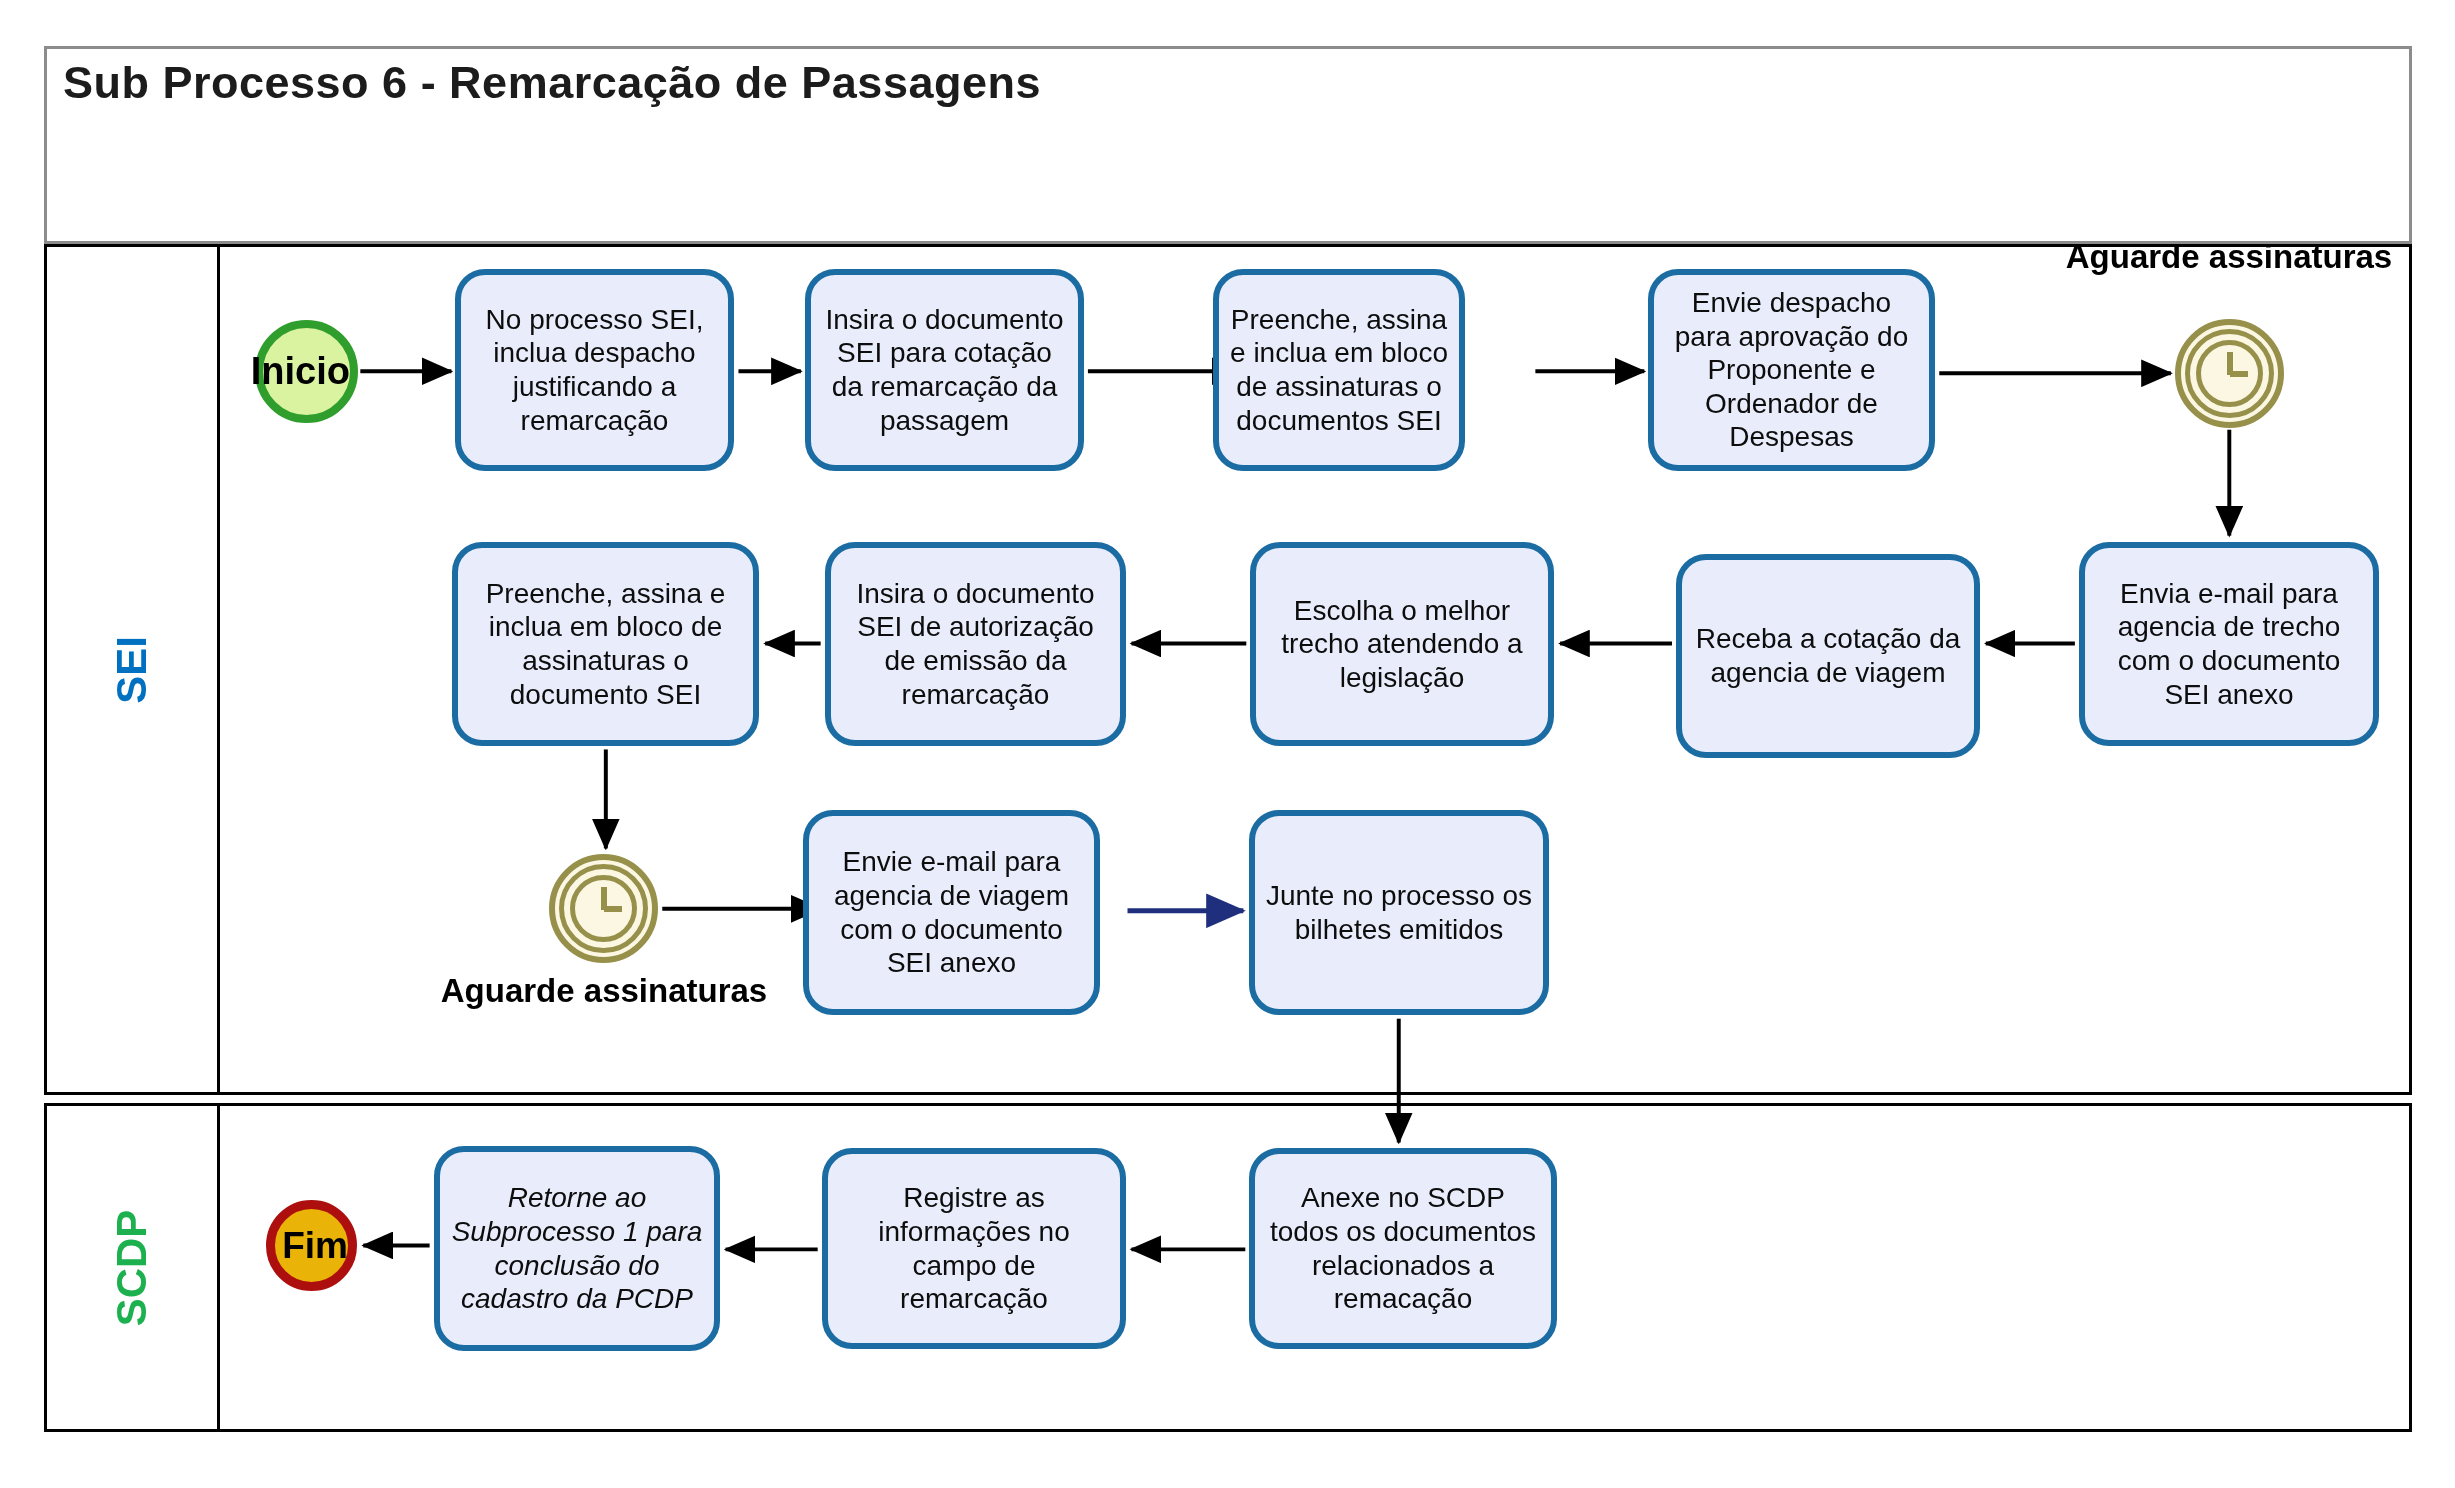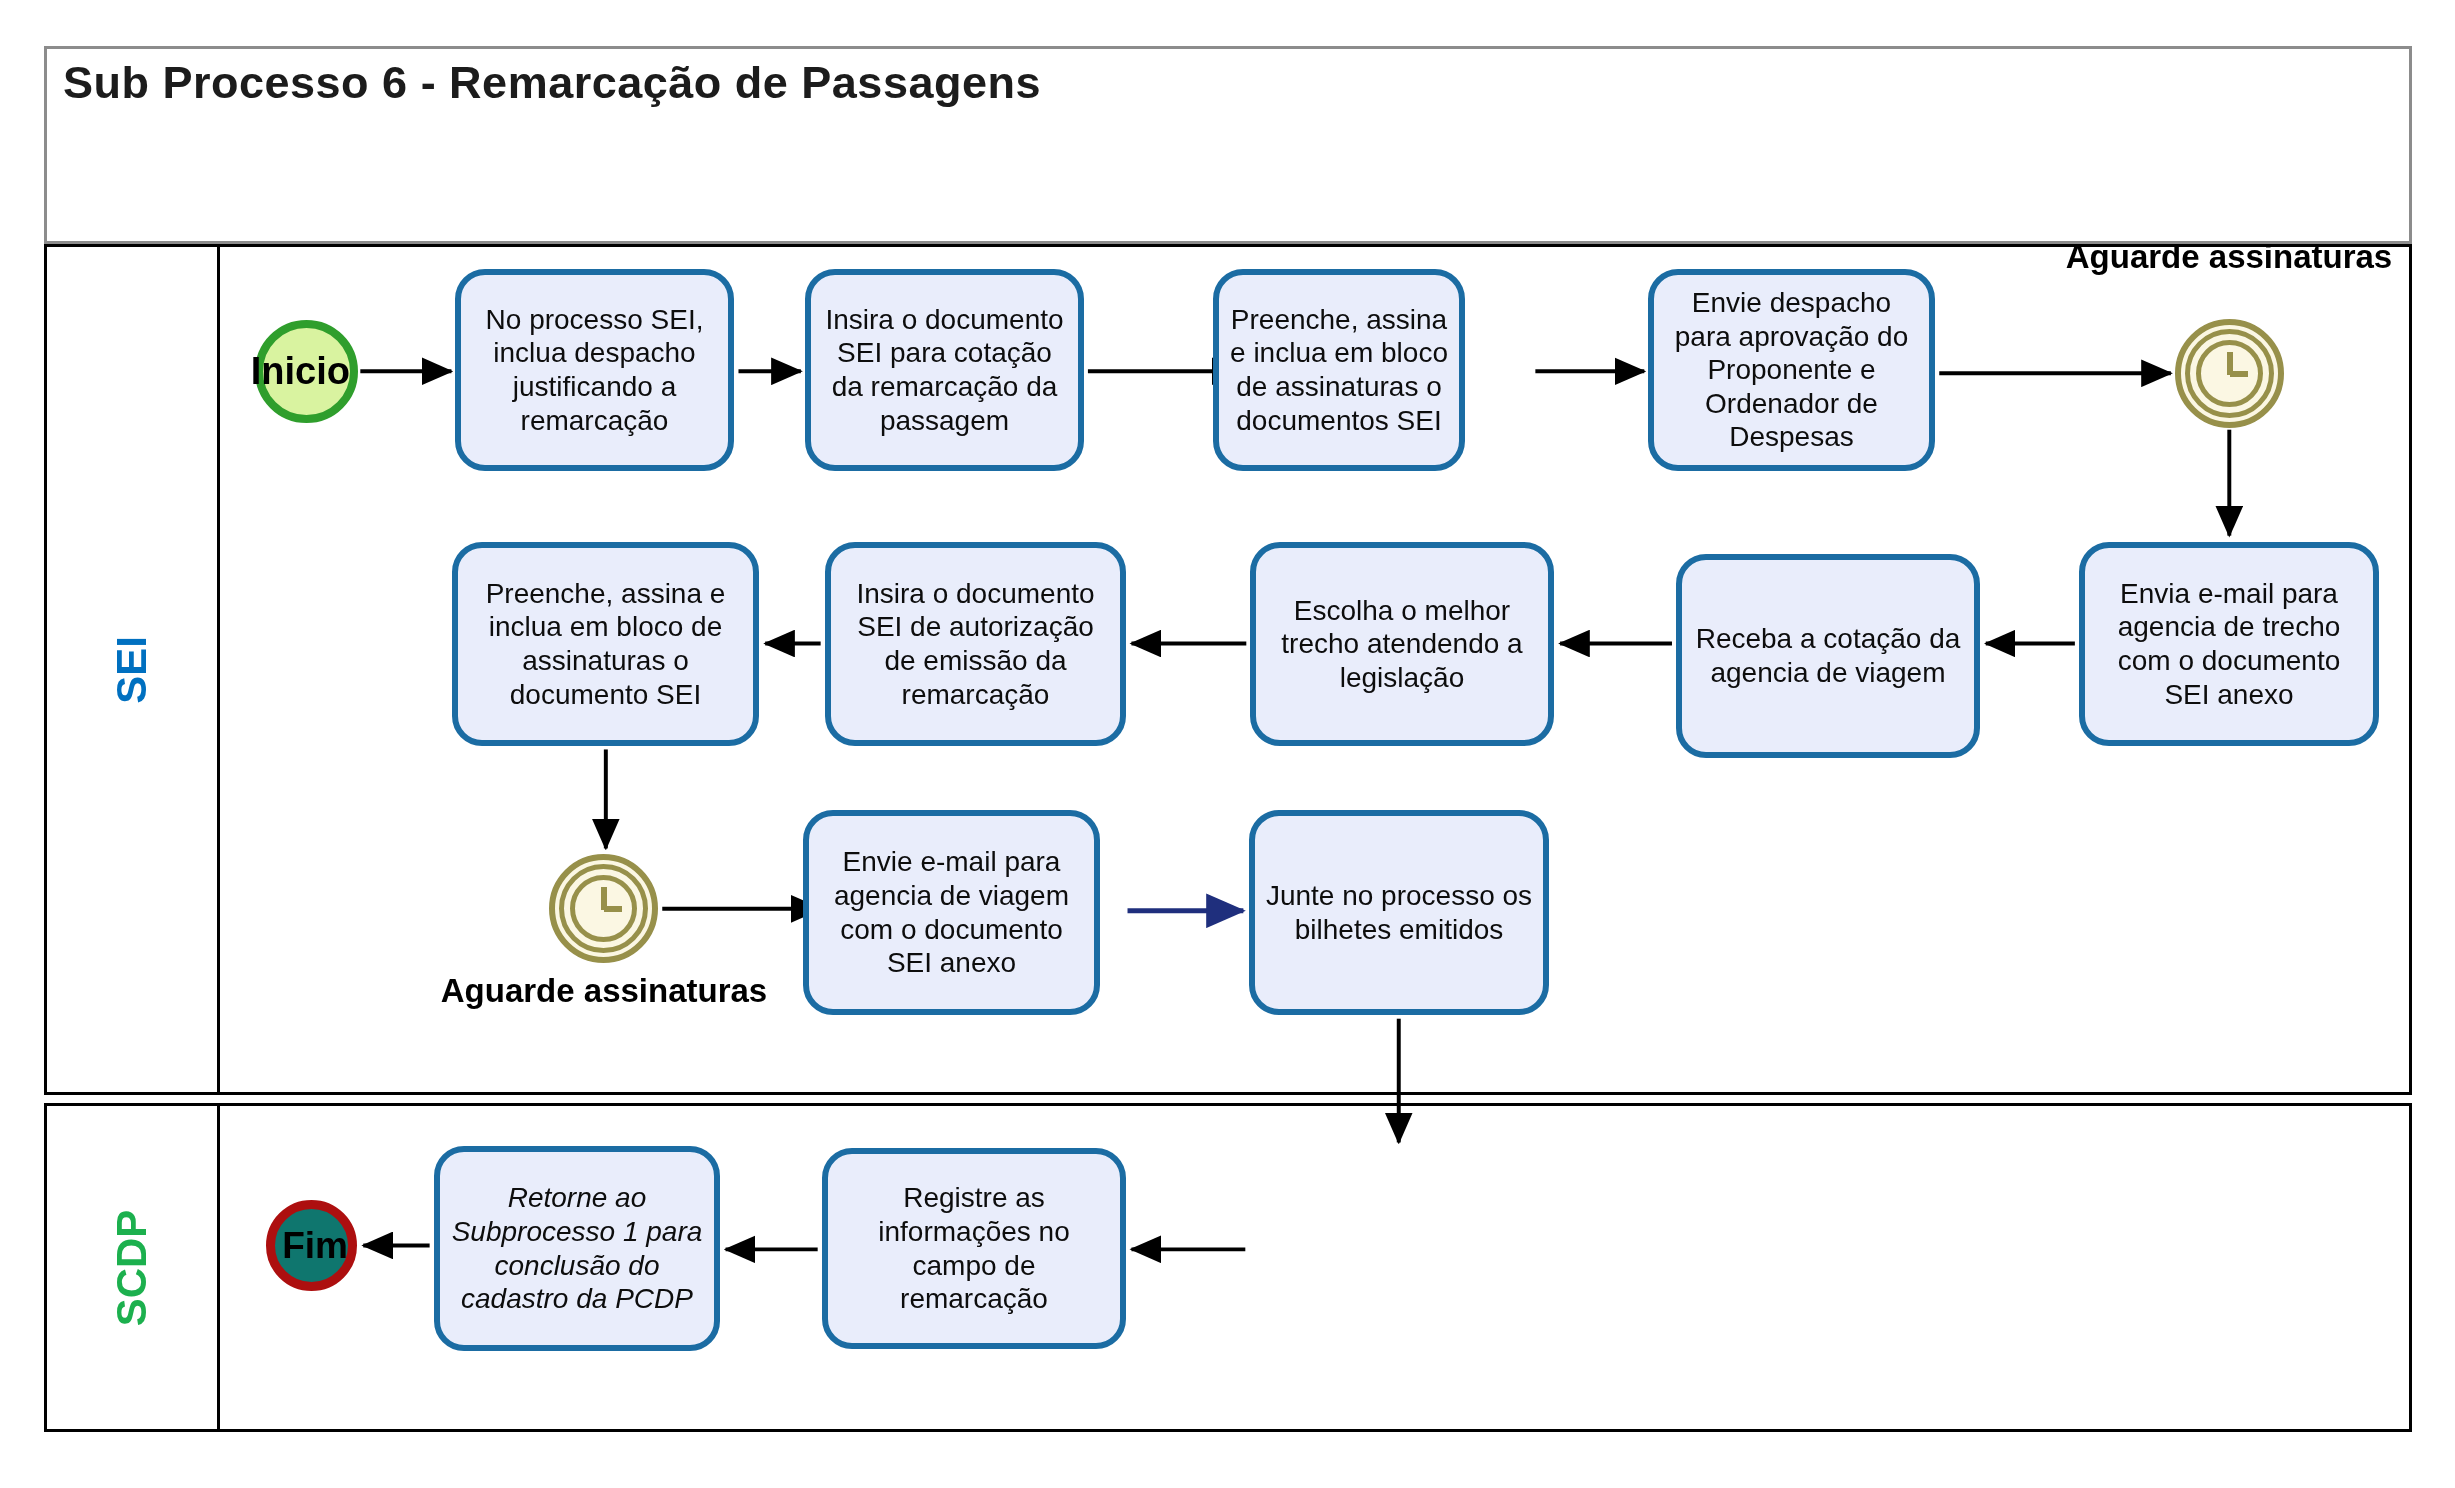--- a/index.html
+++ b/index.html
@@ -51,21 +51,21 @@
     position:absolute;box-sizing:border-box;border-radius:50%;
     display:flex;align-items:center;justify-content:flex-end;
     font-weight:bold;color:#000;white-space:nowrap;
   }
   .event-start{
     left:255px;top:320px;width:103px;height:103px;
     border:8px solid #2f9e2c;background:#d9f3a0;font-size:38px;
   }
   .event-end{
     left:266px;top:1200px;width:91px;height:91px;
-    border:9px solid #ad0f0f;background:#0f766e;font-size:37px;
+    border:9px solid #ad0f0f;background:#eab308;font-size:37px;
   }
   
   .timer{
     position:absolute;width:109px;height:109px;box-sizing:border-box;
     border:6px solid #97904a;border-radius:50%;background:#fbf7e3;
   }
   .timer-ring{position:absolute;left:4px;top:4px;right:4px;bottom:4px;
     border:5px solid #97904a;border-radius:50%;}
   .timer-face{position:absolute;left:15px;top:15px;right:15px;bottom:15px;
     border:5px solid #97904a;border-radius:50%;}
@@ -184,20 +184,23 @@
   </div>
   <div class="timer-label timer-label-bottom">Aguarde assinaturas</div>
 
   <div class="task" style="left:803px;top:810px;width:297px;height:205px">
     <span>Envie e-mail para agencia de viagem com o documento SEI anexo</span>
   </div>
   <div class="task" style="left:1249px;top:810px;width:300px;height:205px">
     <span>Junte no processo os bilhetes emitidos</span>
   </div>
 
+  <div class="task" style="left:1249px;top:1148px;width:308px;height:201px">
+    <span>Anexe no SCDP todos os documentos relacionados a remacação</span>
+  </div>
   <div class="task" style="left:822px;top:1148px;width:304px;height:201px">
     <span>Registre as informações no campo de remarcação</span>
   </div>
   <div class="task italic" style="left:434px;top:1146px;width:286px;height:205px">
     <span>Retorne ao Subprocesso 1 para conclusão do cadastro da PCDP</span>
   </div>
 
   <div class="event event-end">
     <span>Fim</span>
   </div>

